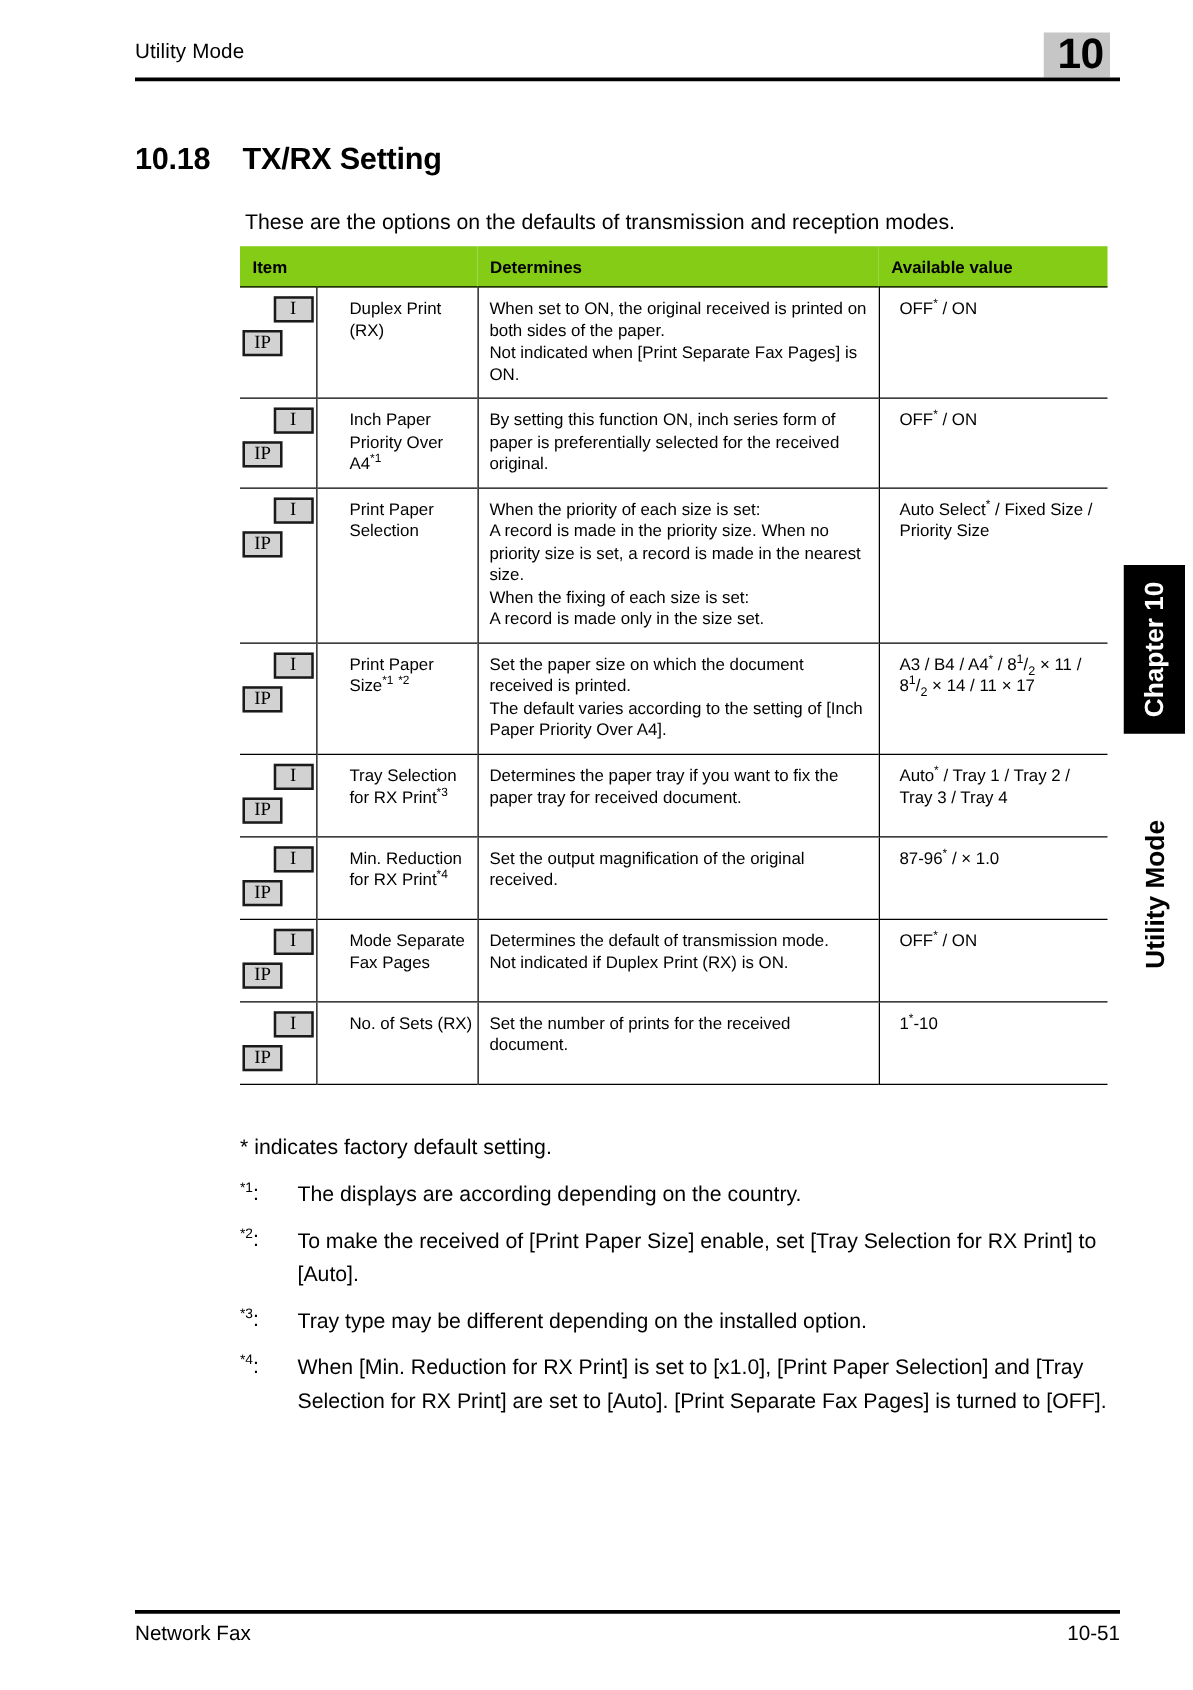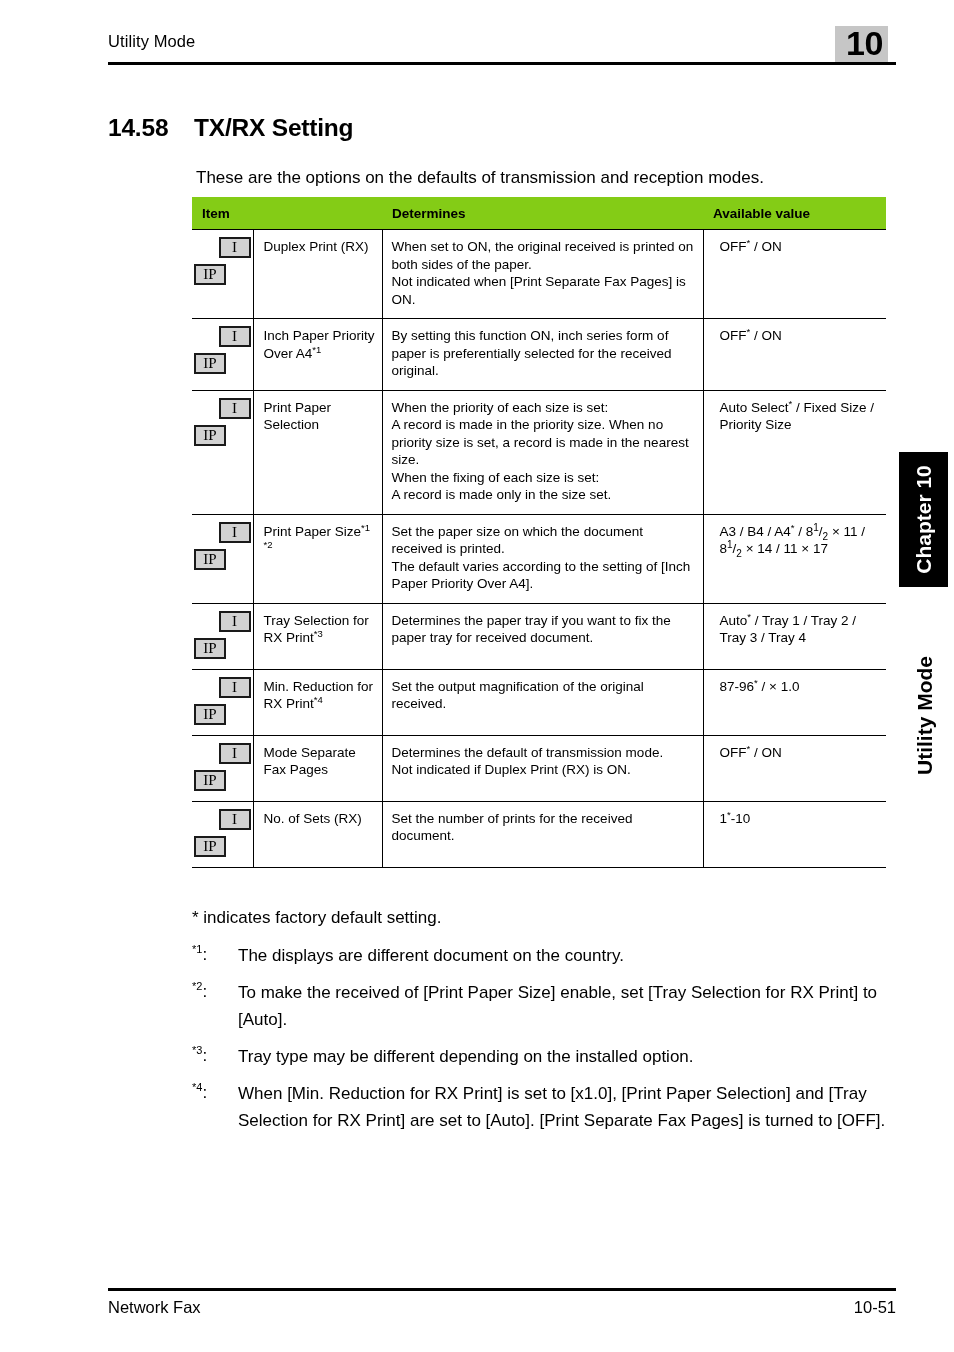--- a/index.html
+++ b/index.html
@@ -115,21 +115,21 @@
     padding: 8px 8px 10px 9px;
     border: none;
   }
   #settings-table td.cell-icon {
     border-right: 1.1px solid #000;
     padding: 7px 0 10px 0;
     text-align: center;
   }
   #settings-table td.cell-item {
     border-right: 1.1px solid #000;
-    padding-left: 10px;
+    padding-left: 26px;
     padding-right: 2px;
   }
   #settings-table td.cell-desc {
     border-right: 1.1px solid #000;
     padding-right: 6px;
   }
   #settings-table td.cell-val { padding-left: 16px; }
 
   
   .badge-stack { display: block; }
@@ -260,21 +260,21 @@
 <body>
 
 <div id="page-header">
   <div id="header-title">Utility Mode</div>
   <div id="header-chapter-box" style="background: rgb(198, 198, 198);"></div>
   <div id="header-chapter-num">10</div>
   <div id="header-rule"></div>
 </div>
 
 <h1 id="section-heading">
-  <span id="section-number">14.58</span><span>TX/RX Setting</span>
+  <span id="section-number">10.18</span><span>TX/RX Setting</span>
 </h1>
 
 <p id="intro-text">These are the options on the defaults of transmission and reception modes.</p>
 
 <table id="settings-table">
   <colgroup>
     <col class="c-icon">
       <col class="c-item">
       <col class="c-desc">
       <col class="c-val">
@@ -376,21 +376,21 @@
         <td class="cell-val">1<span class="sup">*</span>-10</td>
       </tr>
     </tbody>
 </table>
 
 <div id="footnotes">
   <div id="default-note">* indicates factory default setting.</div>
   <div id="footnote-list">
       <div class="footnote-row">
         <div class="footnote-marker"><span class="sup">*1</span>:</div>
-        <div class="footnote-text">The displays are different document on the country.</div>
+        <div class="footnote-text">The displays are according depending on the country.</div>
       </div>
       <div class="footnote-row">
         <div class="footnote-marker"><span class="sup">*2</span>:</div>
         <div class="footnote-text">To make the received of [Print Paper Size] enable, set [Tray Selection for RX Print] to [Auto].</div>
       </div>
       <div class="footnote-row">
         <div class="footnote-marker"><span class="sup">*3</span>:</div>
         <div class="footnote-text">Tray type may be different depending on the installed option.</div>
       </div>
       <div class="footnote-row">

